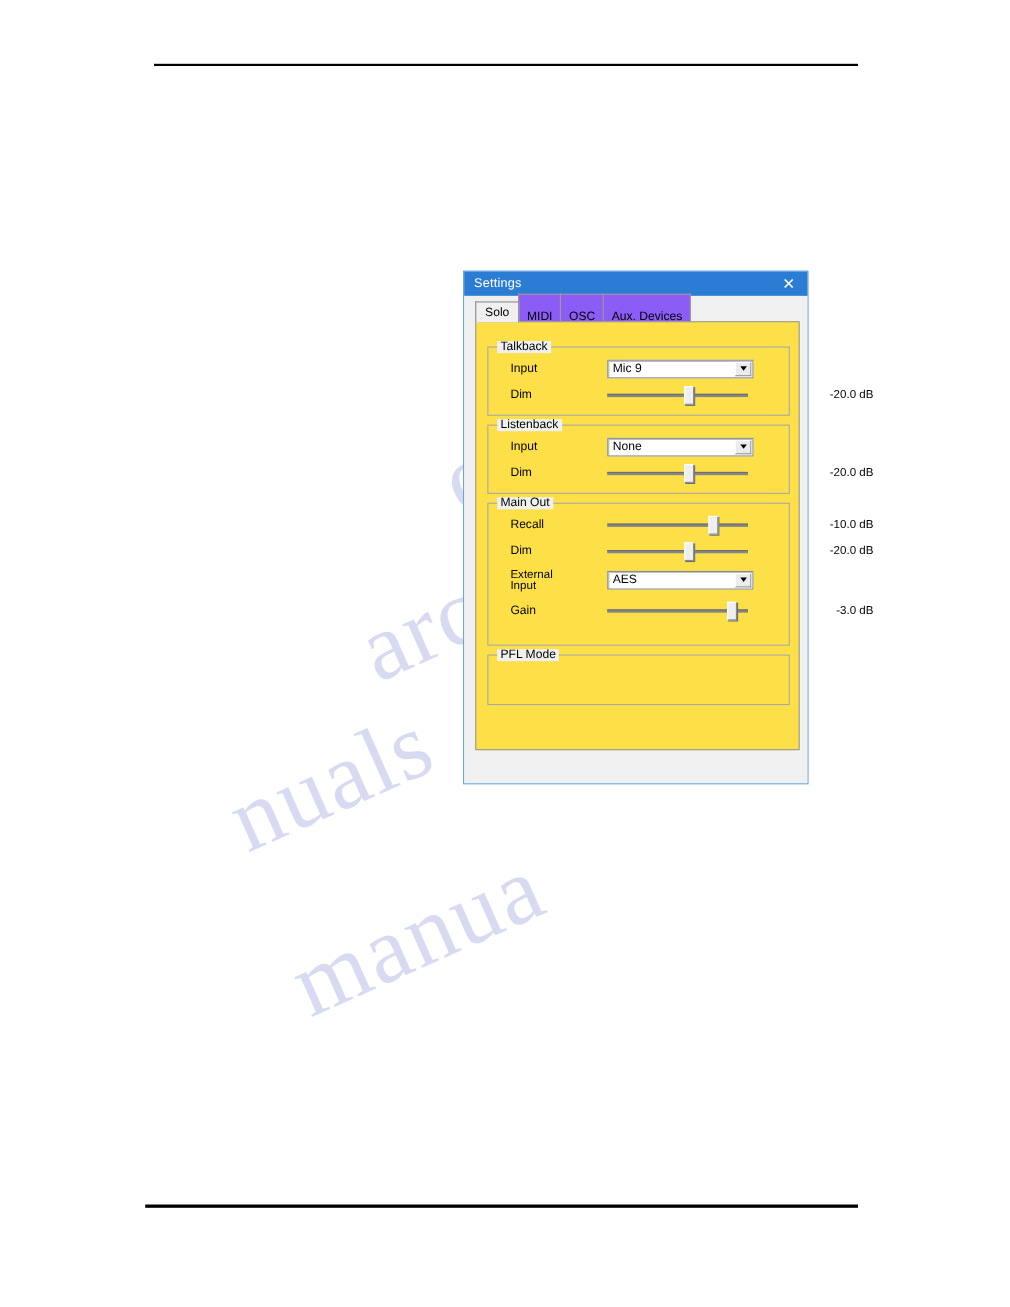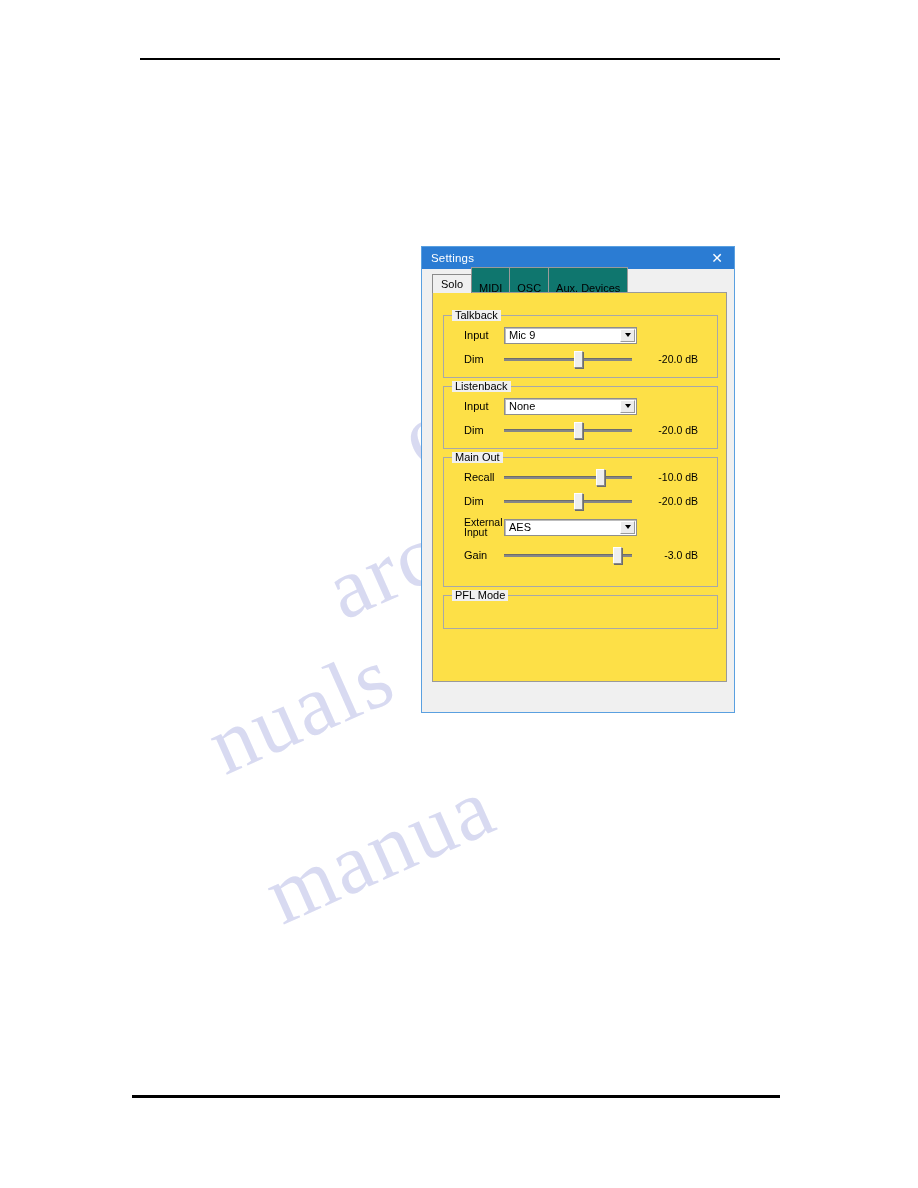--- a/index.html
+++ b/index.html
@@ -108,21 +108,21 @@
     height: 17px;
     margin-left: 4px;
     display: flex;
     align-items: flex-end;
     z-index: 3;
   }
   .tab {
     height: 17px;
     line-height: 16px;
     padding: 12px 7px;
-    background: #0f766e;
+    background: #8b5cf6;
     border: 1px solid #9a9a9a;
     border-bottom: none;
     box-sizing: border-box;
     font-size: 11px;
     white-space: nowrap;
     margin-right: -1px;
     position: relative;
   }
   .tab.selected {
     height: 19px;
@@ -163,20 +163,21 @@
     font-size: 11px;
     line-height: 11px;
   }
 
   
   .row {
     display: flex;
     align-items: center;
     height: 20px;
     margin-bottom: 4px;
+    gap: 48px;
   }
   .row:last-child { margin-bottom: 0; }
   .row-label {
     width: 52px;
     padding-left: 12px;
     box-sizing: border-box;
     font-size: 11px;
     flex: 0 0 auto;
   }
   .row-label.two-line {
@@ -419,21 +420,21 @@
         <div class="row">
           <div class="row-label">Gain</div>
           <div class="slider">
             <div class="slider-track"></div>
             <div class="slider-thumb" style="left: 109.48px;"></div>
           </div>
           <div class="slider-value">-3.0 dB</div>
         </div>
       </div>
 
-      <div class="groupbox" style="height:34px;">
+      <div class="groupbox" style="height:46px;">
         <div class="group-legend">PFL Mode</div>
       </div>
 
     </div>
 
 
   </div>
 </div>
 
 </body></html>

